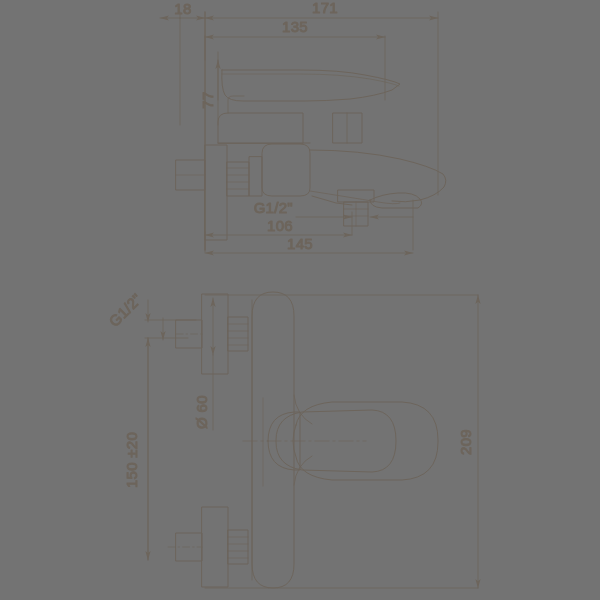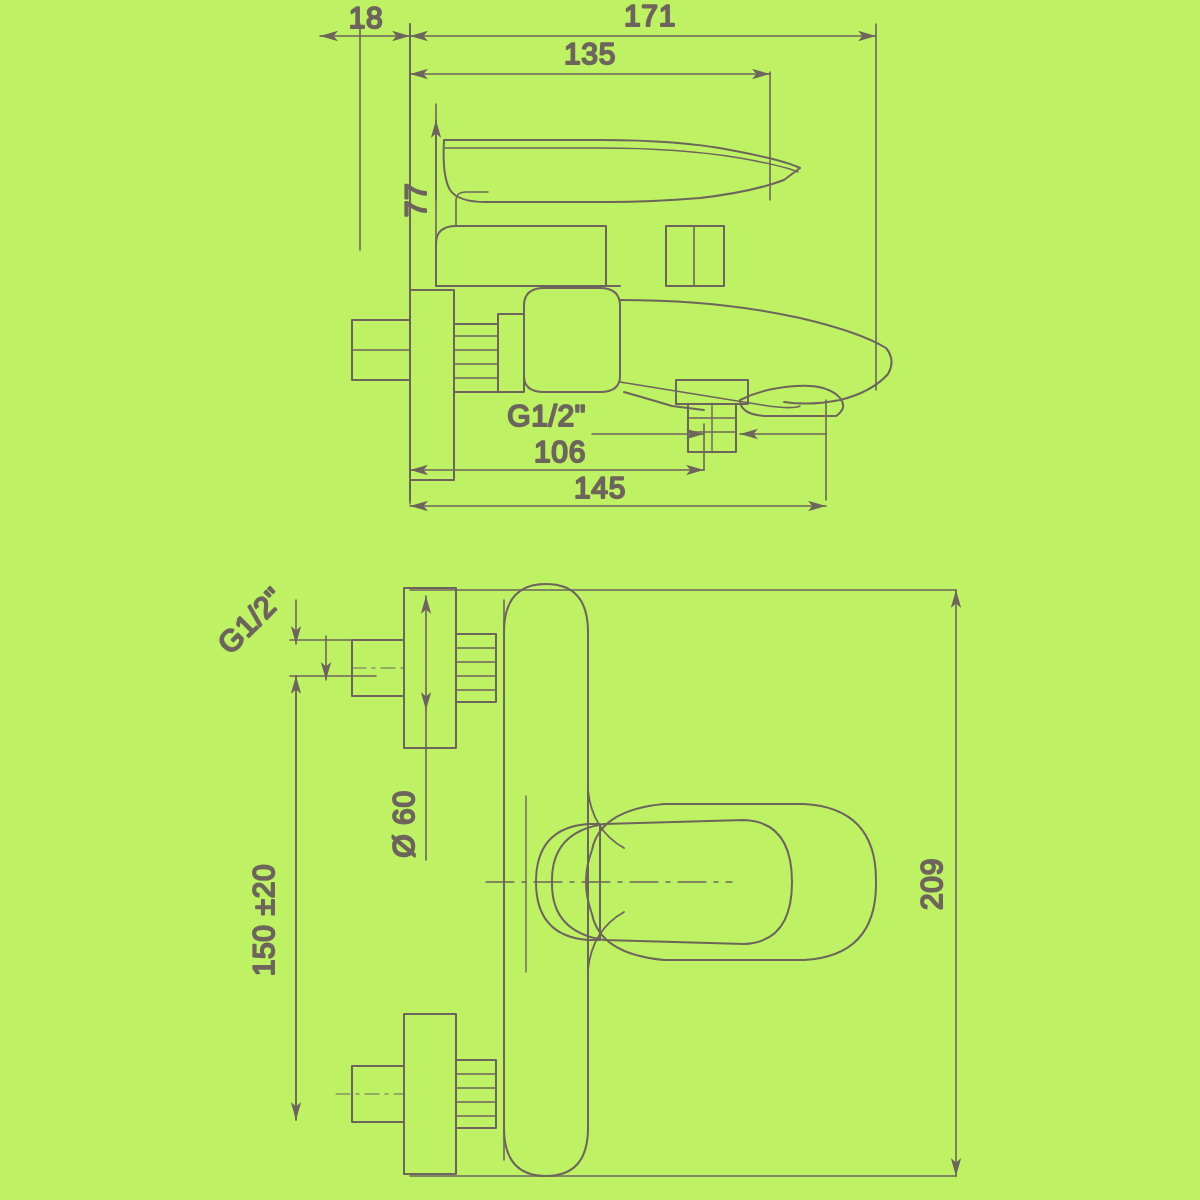--- a/index.html
+++ b/index.html
@@ -4,21 +4,21 @@
 <style>
   html, body {
     margin: 0;
     padding: 0;
     background: #ffffff;
   }
   #sheet {
     position: relative;
     width: 600px;
     height: 600px;
-    background: #bef264;
+    background: #737373;
     overflow: hidden;
     font-family: "Liberation Sans", sans-serif;
     text-align: center;
   }
   #sheet svg {
     position: absolute;
     left: 0;
     top: 0;
   }
   .dimtext {

